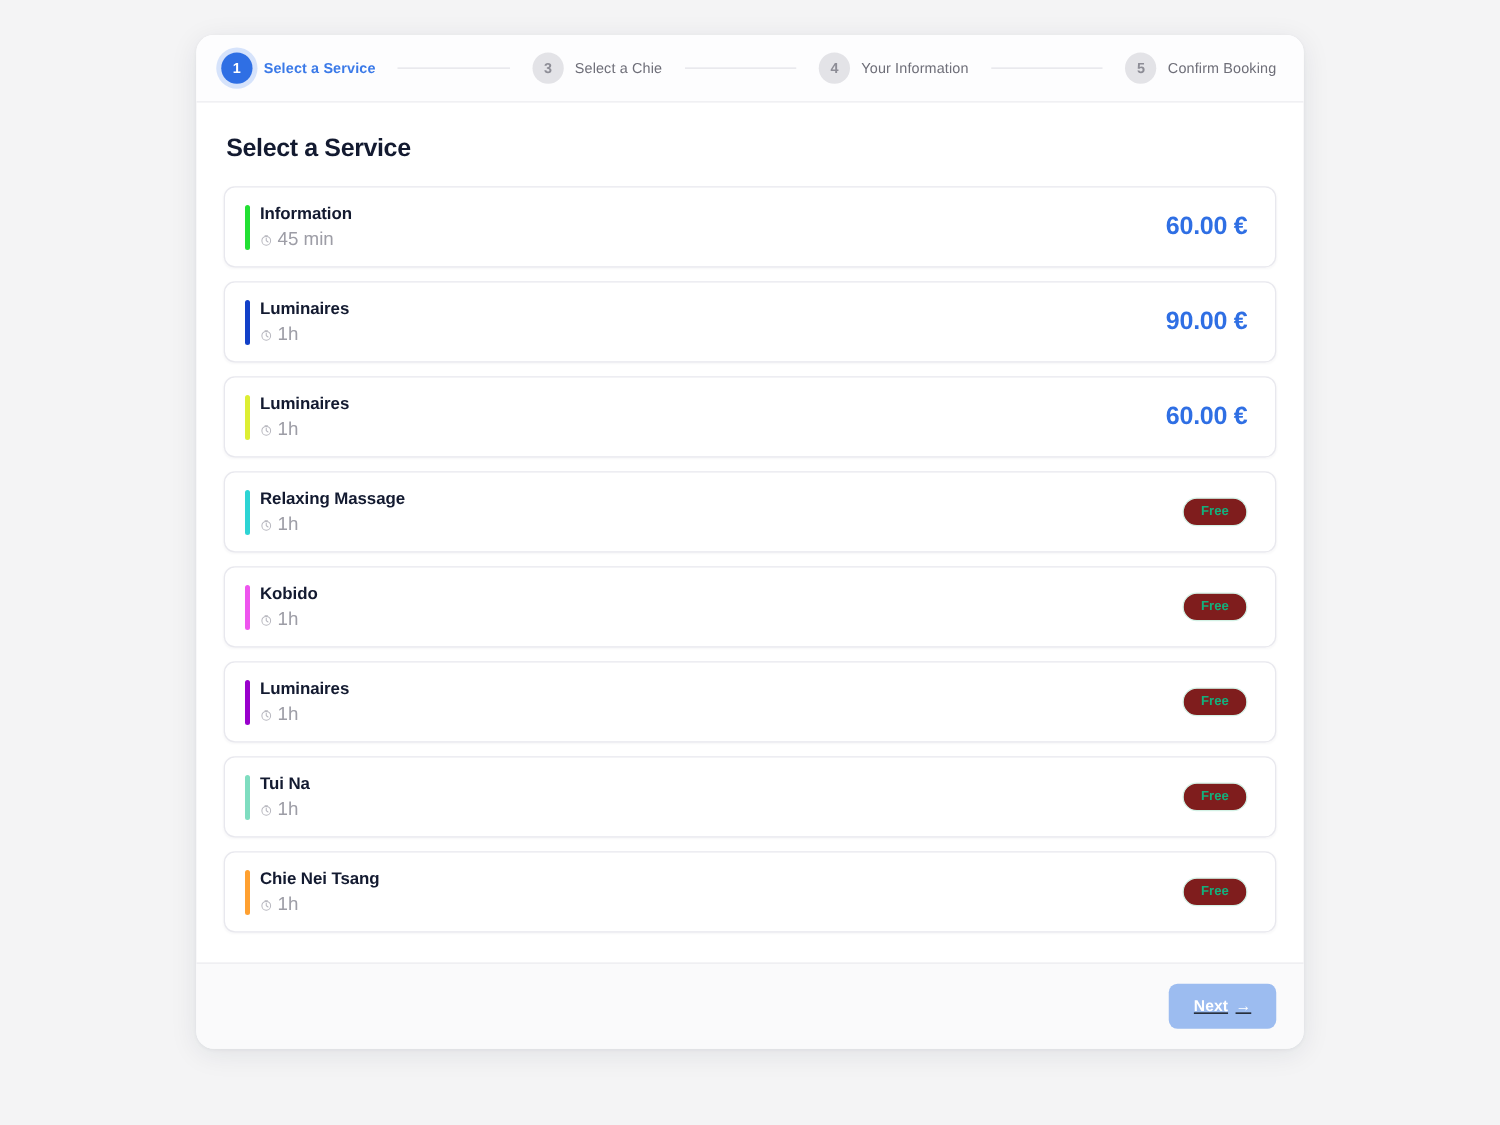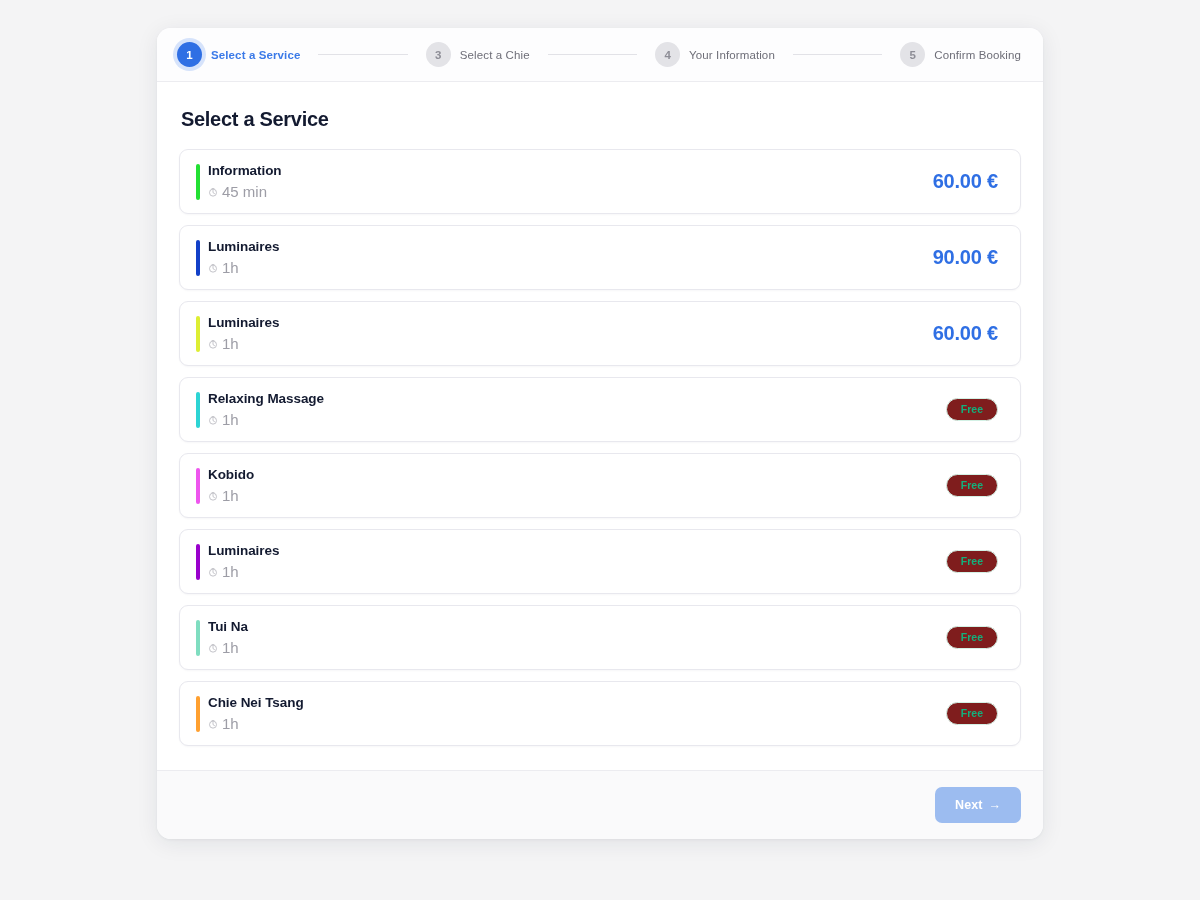--- a/index.html
+++ b/index.html
@@ -179,20 +179,21 @@
 
   
   .wizard-footer {
     border-top: 1px solid #ececf0;
     background: #fafafb;
     padding: 16px 22px;
     display: flex;
     justify-content: flex-end;
     align-items: center;
     min-height: 64px;
+    text-decoration: underline;
   }
 
   .next-button {
     background: #9cbcf0;
     color: #ffffff;
     font-family: "Liberation Sans", sans-serif;
     font-size: 12.5px;
     font-weight: 700;
     border: none;
     border-radius: 7px;

